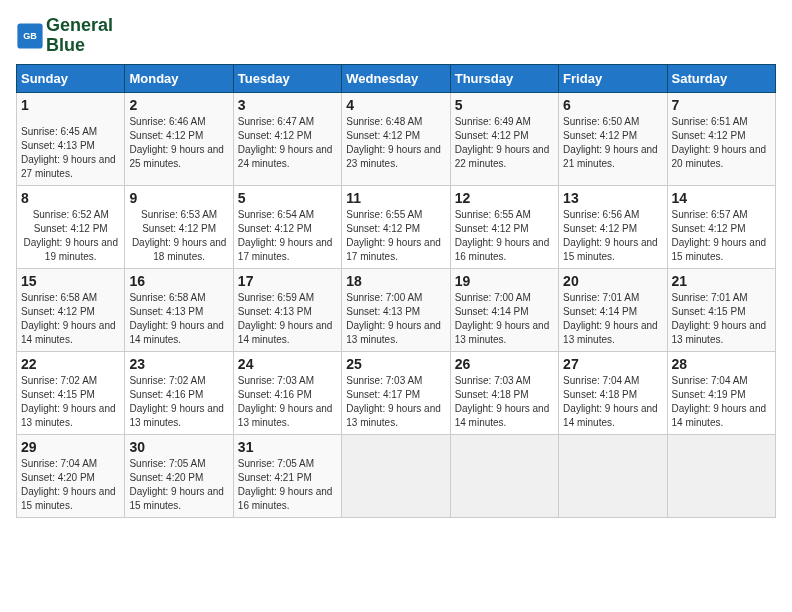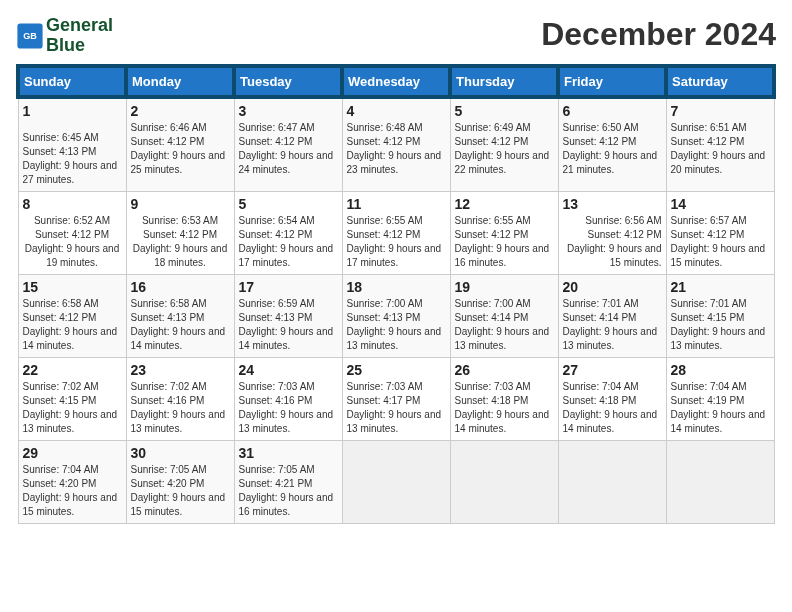--- a/index.html
+++ b/index.html
@@ -52,21 +52,21 @@
       border-collapse: collapse;
       font-size: 11px;
     }
     thead tr th {
       background-color: #2176c7;
       color: #fff;
       padding: 6px 4px;
       text-align: left;
       font-size: 13px;
       font-weight: bold;
-      border: 4px solid #0c4a6e;
+      border: 1px solid #0c4a6e;
     }
     tbody tr td {
       border: 1px solid #ccc;
       vertical-align: top;
       padding: 4px 4px;
       min-height: 70px;
       width: 14.28%;
       background: #fff;
     }
     tbody tr:nth-child(odd) td {
@@ -96,21 +96,20 @@
     <svg class="logo-icon" viewBox="0 0 40 40">
       <rect x="2" y="2" width="36" height="36" rx="4" fill="#2176c7"></rect>
       <text x="20" y="24" text-anchor="middle" fill="white" font-size="13" font-weight="bold">GB</text>
     </svg>
     <div>
       <div class="logo-text"><span>General</span></div>
       <div class="logo-text"><span>Blue</span></div>
     </div>
   </div>
   <div class="title-area">
-    <div class="month-title">December 2024</div>
   </div>
 </div>
 
 <table>
   <thead>
     <tr>
     <th>Sunday</th>
         <th>Monday</th>
         <th>Tuesday</th>
         <th>Wednesday</th>
@@ -190,21 +189,21 @@
 Daylight: 9 hours and 17 minutes.</div>
         </td>
         <td>
           <span class="day-num">12</span>
           <div class="day-info" style="white-space: pre-line;">Sunrise: 6:55 AM
 Sunset: 4:12 PM
 Daylight: 9 hours and 16 minutes.</div>
         </td>
         <td>
           <span class="day-num">13</span>
-          <div class="day-info" style="white-space: pre-line; text-align: right;">Sunrise: 6:56 AM
+          <div class="day-info" style="white-space: pre-line;">Sunrise: 6:56 AM
 Sunset: 4:12 PM
 Daylight: 9 hours and 15 minutes.</div>
         </td>
         <td>
           <span class="day-num">14</span>
           <div class="day-info" style="white-space: pre-line;">Sunrise: 6:57 AM
 Sunset: 4:12 PM
 Daylight: 9 hours and 15 minutes.</div>
         </td>
       </tr>

